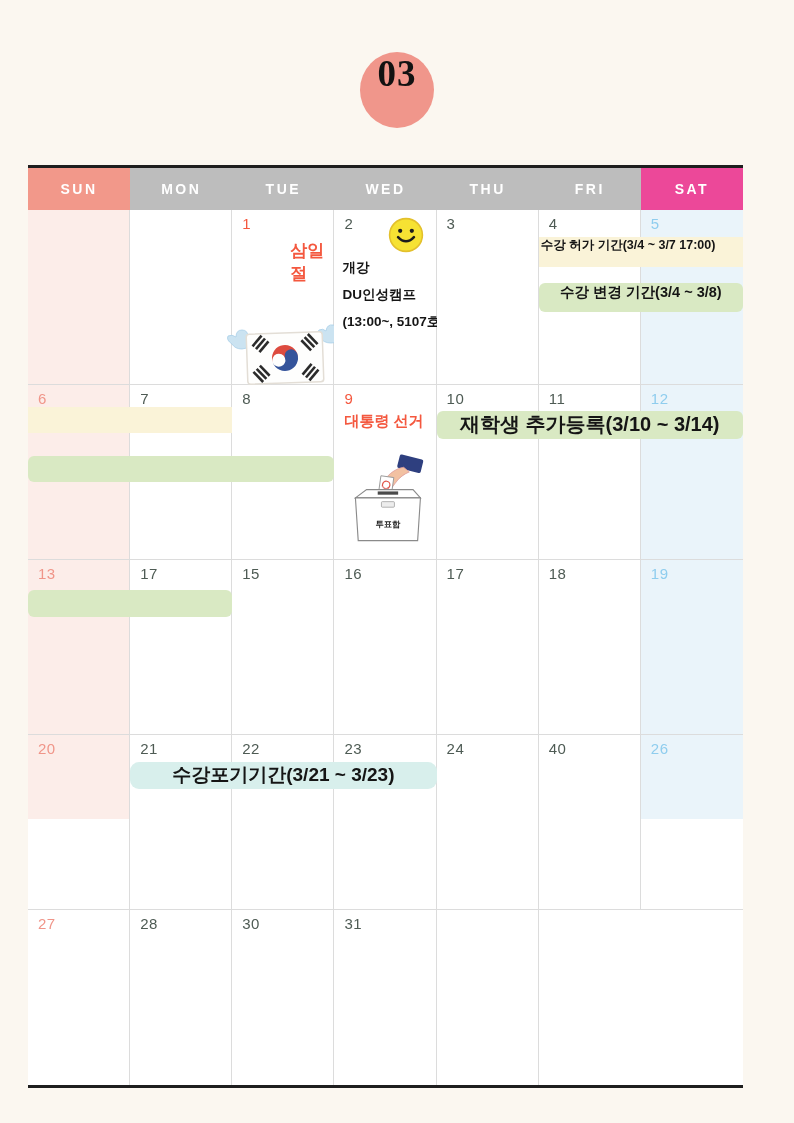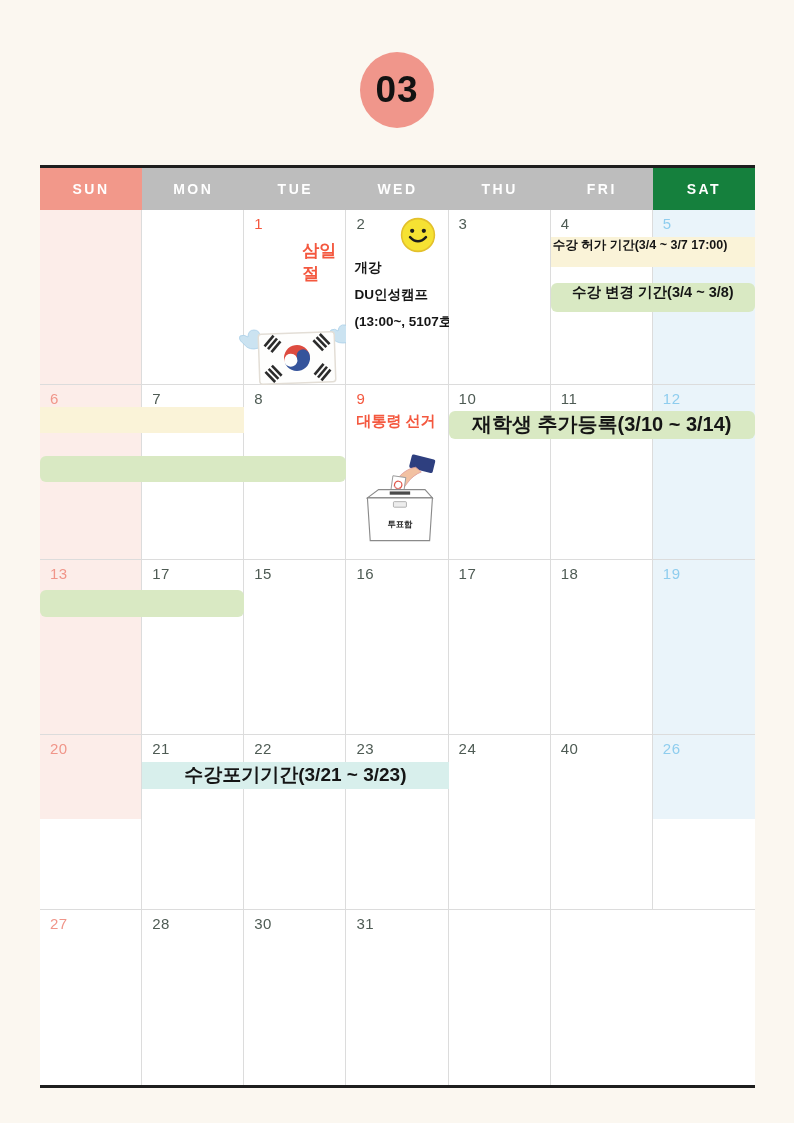--- a/index.html
+++ b/index.html
@@ -9,36 +9,36 @@
     background:#FBF7F0;
     font-family:"Liberation Sans", sans-serif;
     overflow:hidden;
   }
 
   
   .month-badge {
     position:absolute; left:360px; top:52px;
     width:74px; height:76px; border-radius:50%;
     background:#F0968B;
-    display:flex; align-items:center; justify-content:center;
-    font-size:37px; font-weight:800; color:#121212; letter-spacing:1px;
+    display:flex; justify-content:center;
+    font-size:37px; font-weight:800; color:#121212; letter-spacing:1px;font-family:Liberation Serif, serif;
   }
 
   
-  .calendar { position:absolute; left:40px; top:165px; width:715px; }
+  .calendar { position:absolute; left:28px; top:165px; width:715px; }
   .topbar, .bottombar { height:3px; background:#1E1E1E; }
 
   .weekdays { display:grid; grid-template-columns:repeat(7,1fr); height:42px; }
   .weekdays .wd {
     display:flex; align-items:center; justify-content:center;
     color:#FFFFFF; font-size:14px; font-weight:700; letter-spacing:2.5px;
     background:#BDBDBD;
   }
   .weekdays .wd.sun { background:#F2988A; }
-  .weekdays .wd.sat { background:#15803d; }
+  .weekdays .wd.sat { background:#ec4899; }
 
   .grid {
     position:relative;
     display:grid;
     grid-template-columns:repeat(7,1fr);
     grid-auto-rows:175px;
     background:#FFFFFF;
   }
   .cell {
     position:relative;
@@ -75,21 +75,21 @@
   }
 
   
   .band {
     position:absolute; white-space:nowrap; overflow:visible;
     font-weight:700; color:#151515;
     display:flex; 
   }
   .band.yellow { background:#FAF3D8; }
   .band.green  { background:#D9E9C3;border-radius:6px; }
-  .band.cyan   { background:#D8EFEC; }
+  .band.cyan   { background:#D8EFEC;border-radius:9px; }
 
   .band-permission-w1 { left:calc(500%/7); width:calc(200%/7); top:27px; height:30px;
     font-size:12.5px; padding-left:2px; }
   .band-change-w1 { left:calc(500%/7); width:calc(200%/7); top:73px; height:29px;
     font-size:14.5px; justify-content:center; }
   .band-permission-w2 { left:0; width:calc(200%/7); top:197px; height:26px; }
   .band-reg-w2 { left:calc(400%/7); width:calc(300%/7); top:201px; height:28px;
     font-size:20px; justify-content:center; }
   .band-change-w2 { left:0; width:calc(300%/7); top:246px; height:26px; }
   .band-reg-w3 { left:0; width:calc(200%/7); top:380px; height:27px; }

